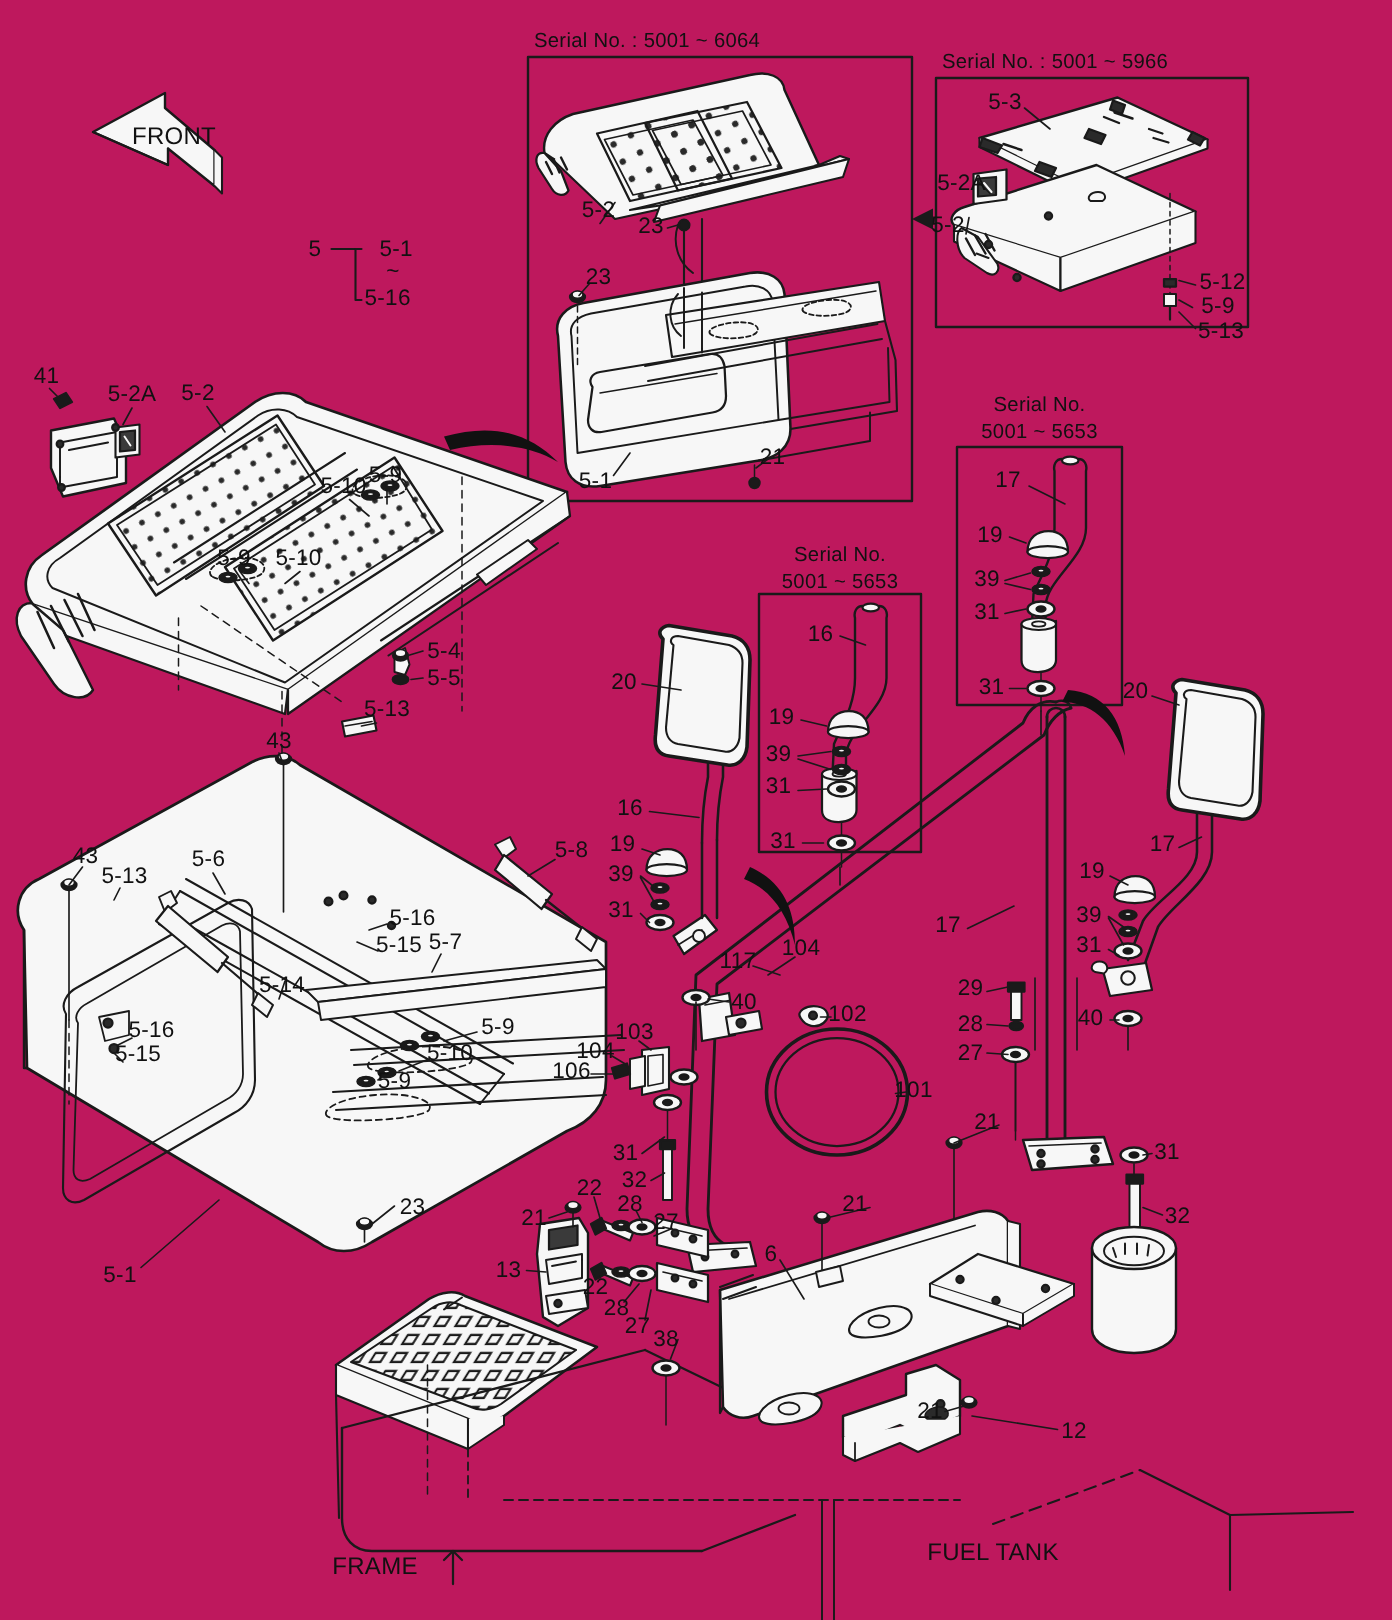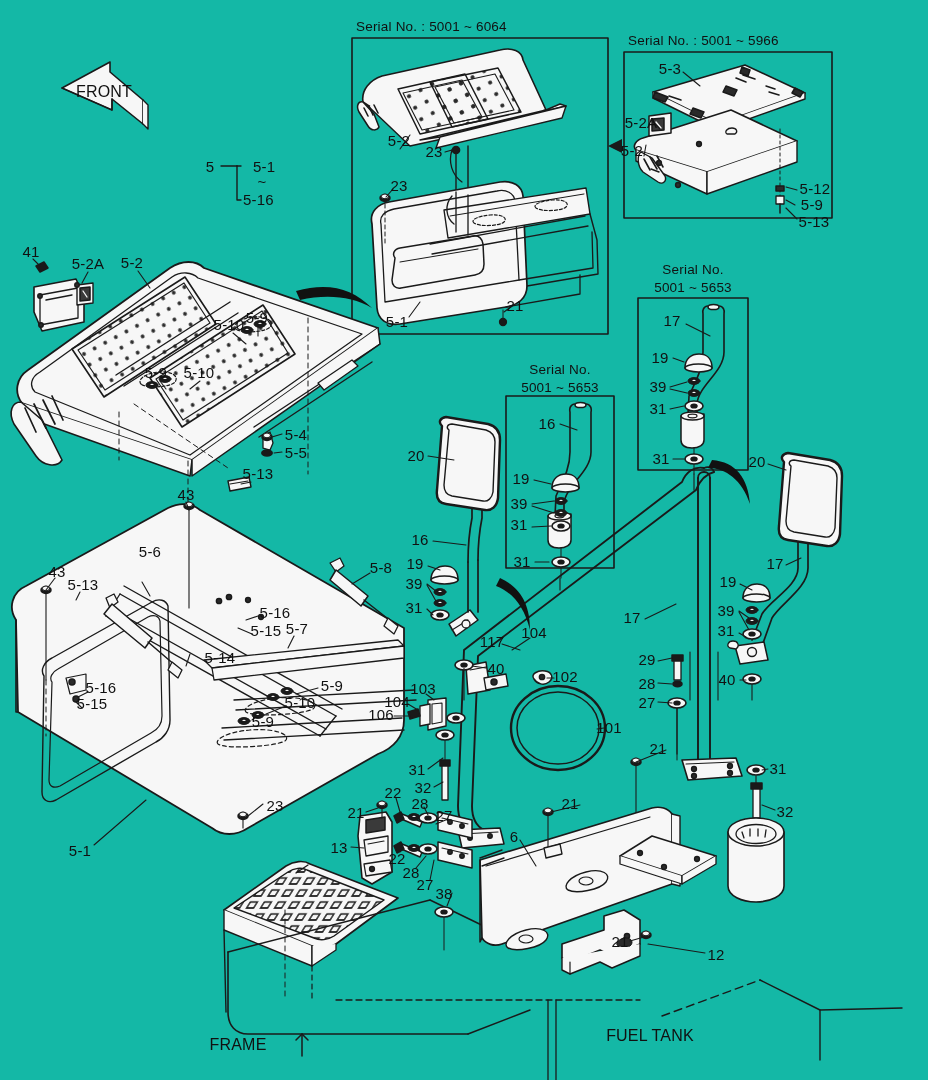--- a/index.html
+++ b/index.html
@@ -1,35 +1,35 @@
 <!DOCTYPE html>
 <html><head>
 <meta charset="utf-8">
 <title>Canopy Assembly Parts Diagram</title>
 <style>
   html,body{margin:0;padding:0;background:#fff;}
   body{font-family:"Liberation Sans", sans-serif;}
   #sheet{
     position:relative;
     width:928px;height:1080px;
-    background:#14b8a6;
+    background:#be185d;
     overflow:hidden;
   }
   #sheet svg{position:absolute;left:0;top:0;}
   .lbl{
     position:absolute;
     font-family:"Liberation Sans", sans-serif;
     font-size:15px;
     color:#111;
     white-space:nowrap;
     letter-spacing:0.2px;
     line-height:1;
   }
   .lbl.sm{font-size:13.5px;}
-  .lbl.big{font-size:16px;}
+  .lbl.big{font-size:16px;margin-left:12px;}
   .ctr{transform:translate(-50%,-50%);}
 </style>
 </head>
 <body>
 
 <div id="sheet">
 
 <svg width="928" height="1080" viewBox="0 0 928 1080">
   <defs>
     <pattern id="dots" width="13" height="13" patternUnits="userSpaceOnUse" patternTransform="rotate(-28)">
@@ -667,26 +667,26 @@
       <div class="lbl ctr" style="left: 229px; top: 324px;">5-10</div>
       <div class="lbl ctr" style="left: 257px; top: 317px;">5-9</div>
       <div class="lbl ctr" style="left: 156px; top: 372px;">5-9</div>
       <div class="lbl ctr" style="left: 199px; top: 372px;">5-10</div>
       <div class="lbl ctr" style="left: 296px; top: 434px;">5-4</div>
       <div class="lbl ctr" style="left: 296px; top: 452px;">5-5</div>
       <div class="lbl ctr" style="left: 258px; top: 473px;">5-13</div>
       <div class="lbl ctr" style="left: 186px; top: 494px;">43</div>
       <div class="lbl ctr" style="left: 57px; top: 571px;">43</div>
       <div class="lbl ctr" style="left: 83px; top: 584px;">5-13</div>
-      <div class="lbl ctr" style="left: 139px; top: 551px; margin-left: 11px;">5-6</div>
+      <div class="lbl ctr" style="left: 139px; top: 573px;">5-6</div>
       <div class="lbl ctr" style="left: 381px; top: 567px;">5-8</div>
       <div class="lbl ctr" style="left: 275px; top: 612px;">5-16</div>
       <div class="lbl ctr" style="left: 266px; top: 630px;">5-15</div>
       <div class="lbl ctr" style="left: 297px; top: 628px;">5-7</div>
-      <div class="lbl ctr" style="left: 188px; top: 657px; margin-left: 32px;">5-14</div>
+      <div class="lbl ctr" style="left: 188px; top: 657px;">5-14</div>
       <div class="lbl ctr" style="left: 101px; top: 687px;">5-16</div>
       <div class="lbl ctr" style="left: 92px; top: 703px;">5-15</div>
       <div class="lbl ctr" style="left: 332px; top: 685px;">5-9</div>
       <div class="lbl ctr" style="left: 300px; top: 702px;">5-10</div>
       <div class="lbl ctr" style="left: 263px; top: 721px;">5-9</div>
       <div class="lbl ctr" style="left: 80px; top: 850px;">5-1</div>
       <div class="lbl ctr" style="left: 275px; top: 805px;">23</div>
       <div class="lbl ctr" style="left: 416px; top: 455px;">20</div>
       <div class="lbl ctr" style="left: 420px; top: 539px;">16</div>
       <div class="lbl ctr" style="left: 415px; top: 563px;">19</div>

